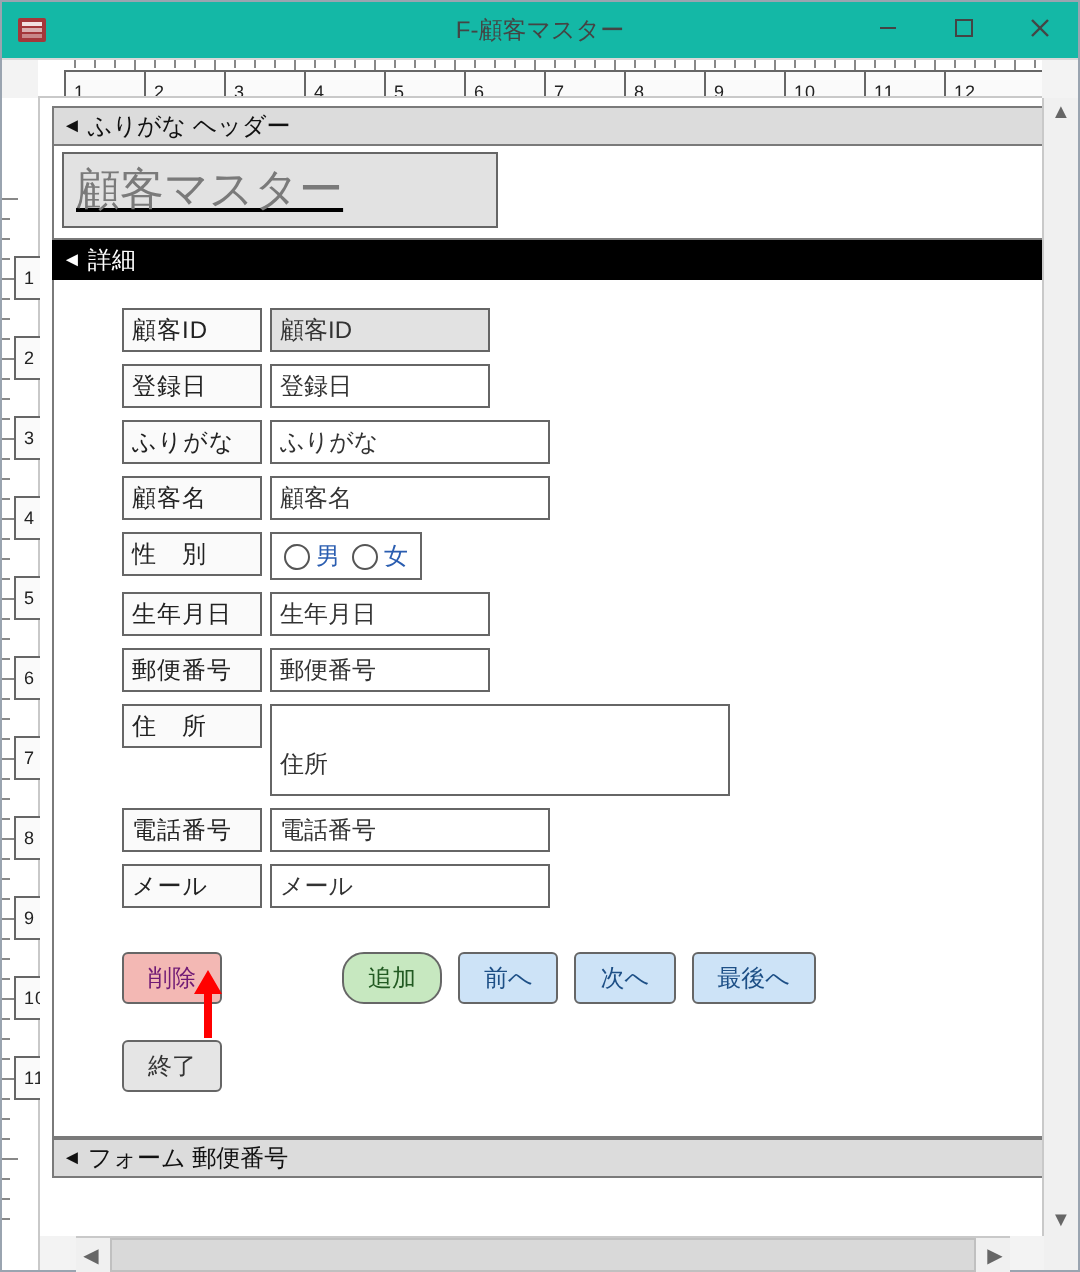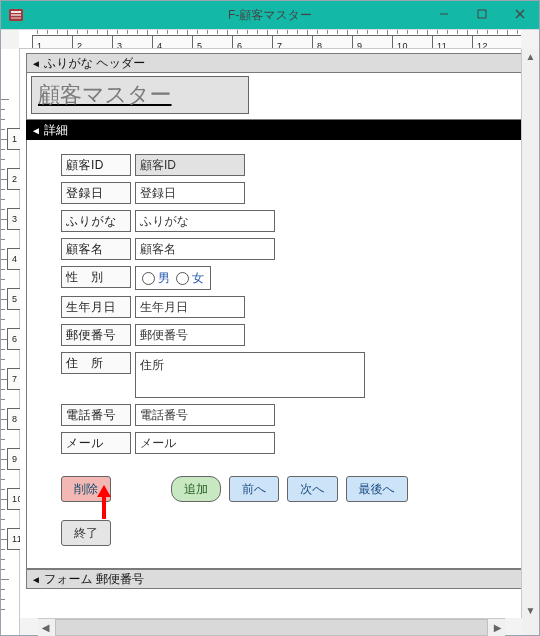--- a/index.html
+++ b/index.html
@@ -26,27 +26,27 @@
 .section-black{background:#000;color:#fff;border-color:#000;}
 .form-surface{border:1px solid #7a7a7a;border-top:none;background:#fff;}
 .header-surface{height:46px;display:flex;align-items:flex-start;text-decoration:underline;}
 .header-title{margin:3px 4px;width:210px;height:36px;border:1px solid #666;background:#e2e2e2;color:#7a7a7a;font-size:22px;display:flex;align-items:center;padding-left:6px;}
 .detail-surface{padding:14px 10px 22px 34px;position:relative;}
 .row{display:flex;align-items:flex-start;margin-bottom:6px;}
 .lbl{width:70px;height:22px;border:1px solid #666;background:#fafafa;display:flex;align-items:center;padding-left:4px;box-sizing:border-box;letter-spacing:0.5px;color:#222;}
 .val{height:22px;border:1px solid #666;background:#fff;display:flex;align-items:center;padding-left:4px;box-sizing:border-box;margin-left:4px;color:#333;}
 .val.gray{background:#e2e2e2;}
 .val.w110{width:110px;} .val.w140{width:140px;} .val.w230{width:230px;}
-.val.tall{height:46px;align-items:flex-start;padding-top:4px;}
+.val.tall{height:46px;align-items:flex-start;padding-top:21px;}
 .gender-box{border:1px solid #666;height:22px;margin-left:4px;display:flex;align-items:center;padding:0 6px;gap:6px;background:#fff;}
 .radio{display:inline-flex;align-items:center;gap:3px;color:#2a5db0;}
 .radio .circ{width:11px;height:11px;border:1px solid #555;border-radius:50%;display:inline-block;}
 .buttons-row{display:flex;gap:8px;margin-top:22px;margin-left:0;}
 .btn{height:24px;border:1px solid #666;border-radius:3px;padding:0 12px;display:flex;align-items:center;justify-content:center;cursor:default;font-size:12px;}
-.btn-red{background:#f3b8b4;color:#0c4a6e;}
+.btn-red{background:#f3b8b4;color:#701a75;}
 .btn-green{background:#c7e8c0;color:#225a22;border-radius:11px;}
 .btn-blue{background:#cde3f7;color:#1d4f86;}
 .btn-gray{background:#e5e5e5;color:#333;}
 .end-row{display:flex;justify-content:flex-start;margin-top:18px;padding-right:26px;}
 .red-arrow{position:absolute;left:70px;bottom:46px;}
 .red-arrow svg{width:14px;height:34px;}
 .scroll-v{width:17px;border-left:1px solid #c9c9c9;background:#f0f0f0;display:flex;flex-direction:column;justify-content:space-between;align-items:center;}
 .scroll-v .arrow, .scroll-h .arrow{width:15px;height:15px;display:flex;align-items:center;justify-content:center;color:#666;font-size:10px;}
 .scroll-h{height:17px;border-top:1px solid #c9c9c9;background:#f0f0f0;display:flex;justify-content:space-between;align-items:center;margin-left:18px;margin-right:17px;}
 .scroll-h .thumb{flex:1;height:15px;background:#d9d9d9;margin:0 2px;border:1px solid #c0c0c0;}

